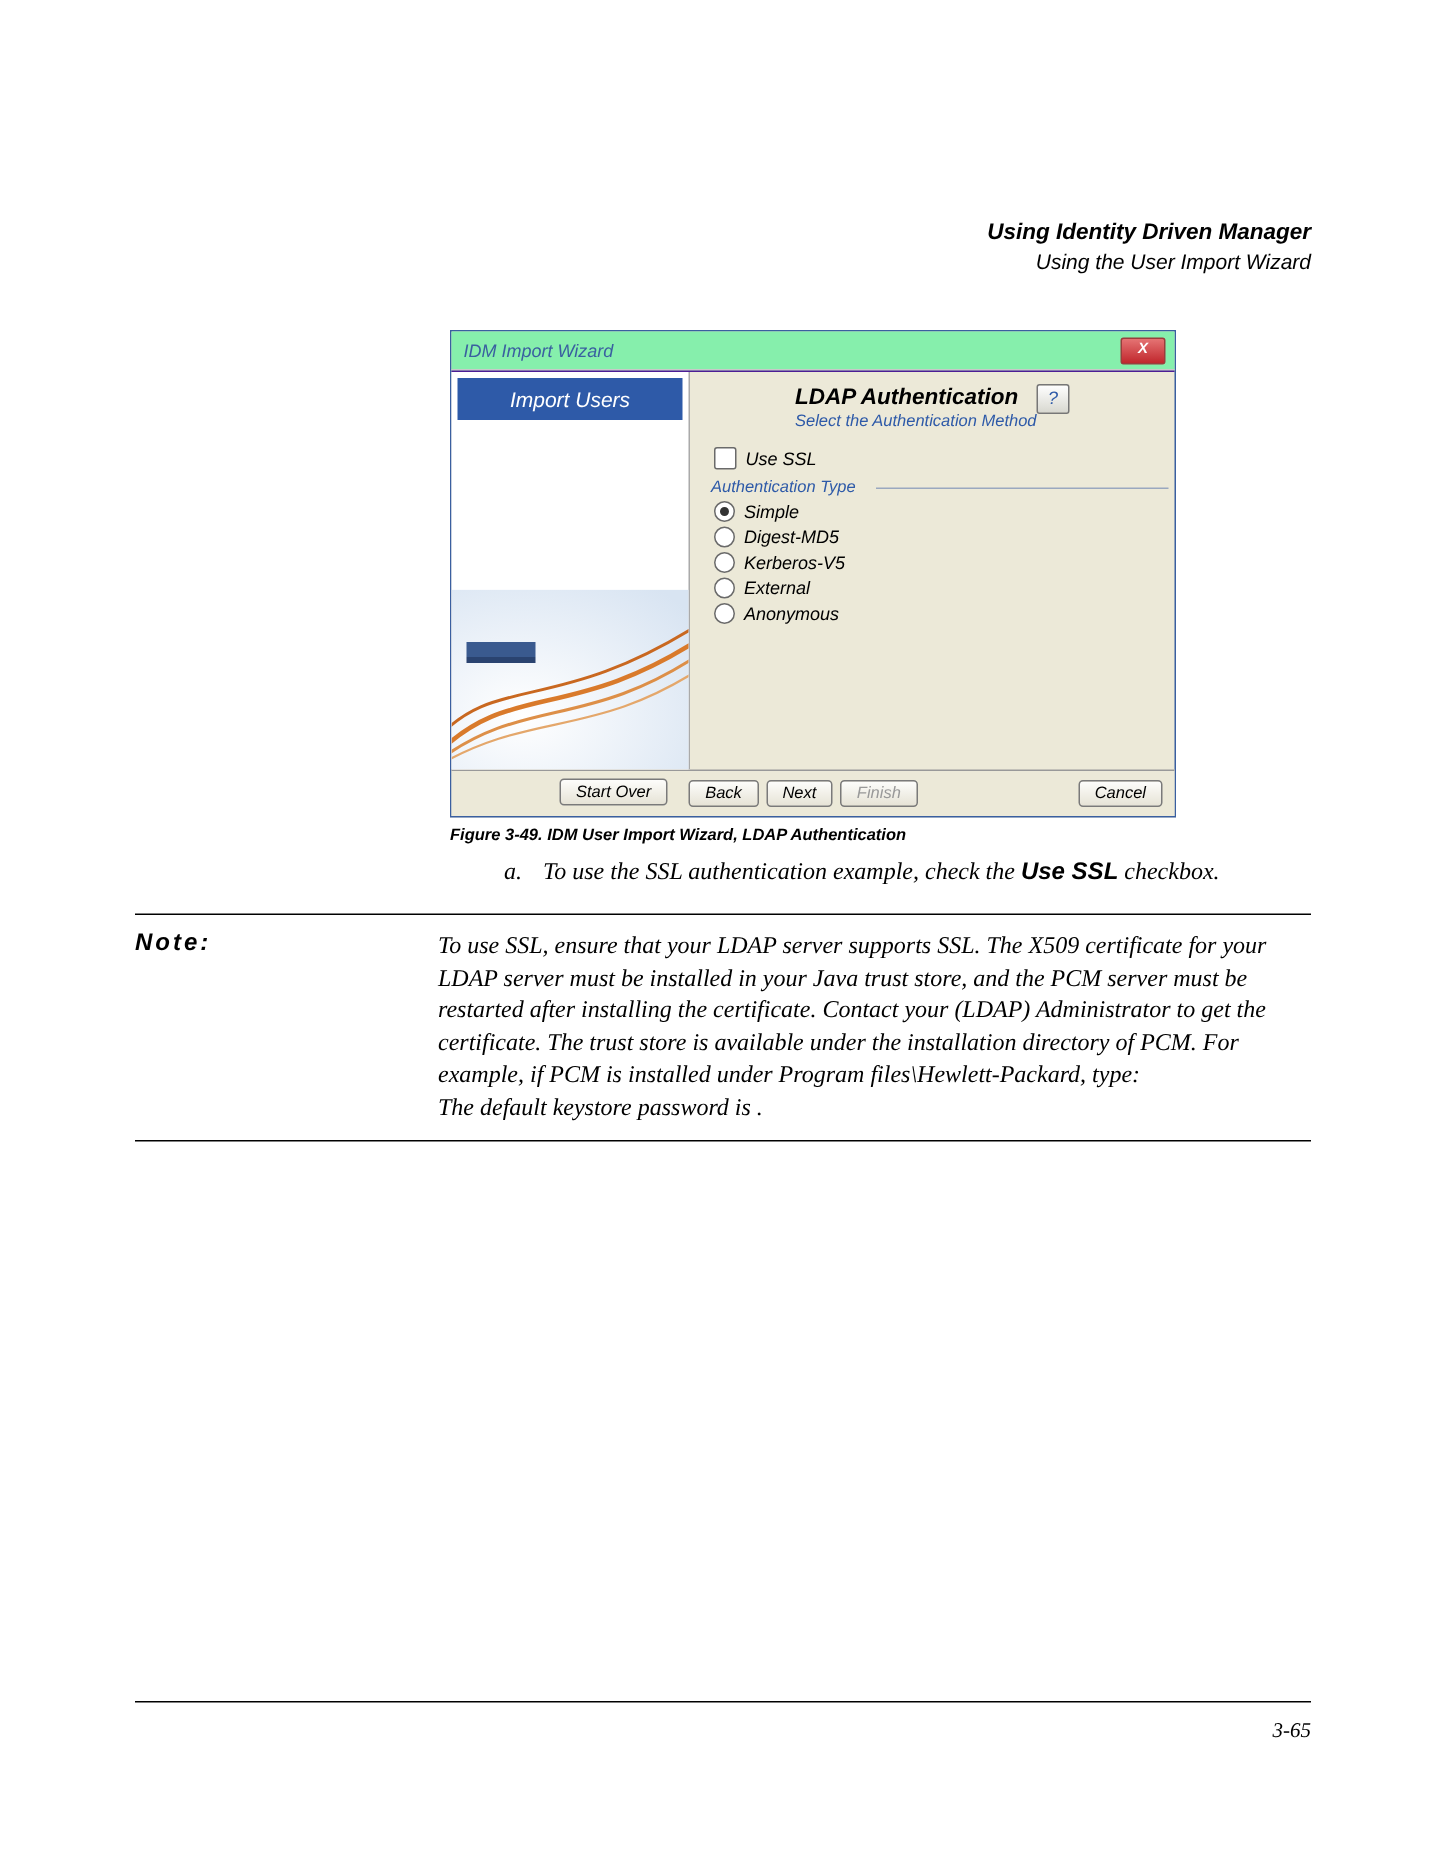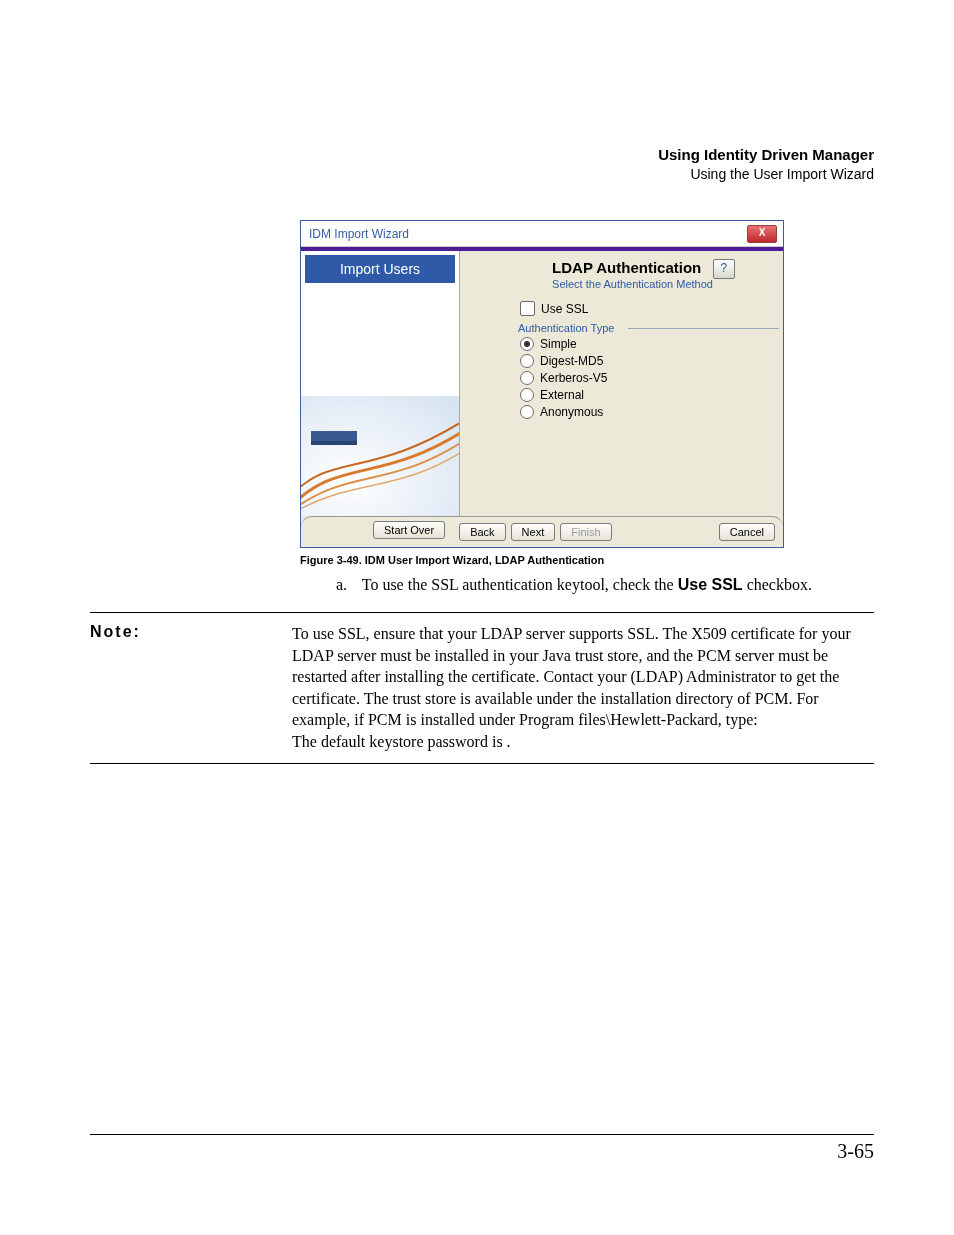--- a/index.html
+++ b/index.html
@@ -10,20 +10,21 @@
     color: #000;
     width: 954px;
     height: 1235px;
     position: relative;
   }
   .page {
     padding: 140px 80px 60px 90px;
     position: relative;
     height: 100%;
     box-sizing: border-box;
+    font-style: italic;
   }
   .running-head {
     position: absolute;
     right: 80px;
     top: 145px;
     text-align: right;
     line-height: 1.3;
   }
   .running-head .h1 {
     font-family: Arial, Helvetica, sans-serif;
@@ -44,21 +45,21 @@
     background: #ece9d8;
     font-family: Tahoma, Arial, sans-serif;
     font-size: 12px;
     color: #000;
   }
   .titlebar {
     display: flex;
     align-items: center;
     justify-content: space-between;
     padding: 4px 6px 3px 8px;
-    background: #ffffff;
+    background: #86efac;
     border-bottom: 1px solid #c9c9c9;
   }
   .titlebar .title {
     color: #3a5fa0;
     font-size: 12px;
   }
   .closebox {
     width: 28px;
     height: 16px;
     border: 1px solid #9a3d3d;
@@ -66,22 +67,21 @@
     color: #fff;
     font-family: Arial, sans-serif;
     font-size: 10px;
     font-weight: bold;
     text-align: center;
     line-height: 14px;
     border-radius: 2px;
   }
   .wiz-body {
     display: flex;
-    border-top: 4px solid #4c1d95;
-    gap: 44px;
+    border-top: 1px solid #4c1d95;
   }
   .sidebar {
     width: 158px;
     background: #fff;
     border-right: 1px solid #aaa;
     position: relative;
     min-height: 265px;
   }
   .sidebar .tab {
     margin: 4px;
@@ -178,21 +178,20 @@
     height: 1px;
     background: #9aa8bf;
   }
   .btnbar {
     border-top: 1px solid #999;
     padding: 6px 8px;
     display: flex;
     justify-content: flex-end;
     gap: 5px;
     background: #ece9d8;
-    border-radius: 11px;
   }
   .btnbar .spacer { flex: 1; }
   .btnbar .left-group { margin-left: 64px; }
   .wbtn {
     font-family: Tahoma, Arial, sans-serif;
     font-size: 11px;
     padding: 2px 10px;
     border: 1px solid #7a7a7a;
     background: linear-gradient(#fdfdfb, #e6e3d6);
     border-radius: 3px;
@@ -251,21 +250,21 @@
     right: 80px;
     bottom: 100px;
     height: 1px;
     background: #000;
   }
   .page-num {
     position: absolute;
     right: 80px;
     bottom: 72px;
     font-family: "Century Schoolbook", "Times New Roman", serif;
-    font-size: 20px;
+    font-size: 14px;
   }
   .bold-sans { font-family: Arial, Helvetica, sans-serif; font-weight: bold; }
 </style>
 </head>
 <body>
 
 <div class="page">
 
   <div class="running-head">
     <div class="h1">Using Identity Driven Manager</div>
@@ -349,21 +348,21 @@
         <div class="spacer"></div>
         <span class="wbtn">Cancel</span>
       </div>
     </div>
   </div>
 
   <div class="caption">Figure 3-49. IDM User Import Wizard, LDAP Authentication</div>
 
   <div class="list-line">
     <span class="marker">a.</span>
-    <span>To use the SSL authentication keytool, check the </span><span class="bold-sans">Use SSL</span><span> checkbox.</span>
+    <span>To use the SSL authentication example, check the </span><span class="bold-sans">Use SSL</span><span> checkbox.</span>
   </div>
 
   <div class="note-block">
     <div class="note-label">Note:</div>
     <div class="note-body">
       <div>To use SSL, ensure that your LDAP server supports SSL. The X509 certificate for your LDAP server must be installed in your Java trust store, and the PCM server must be restarted after installing the certificate. Contact your (LDAP) Administrator to get the certificate. The trust store is available under the installation directory of PCM. For example, if PCM is installed under Program files\Hewlett-Packard, type:</div>
       <div>The default keystore password is            .</div>
     </div>
   </div>
 

